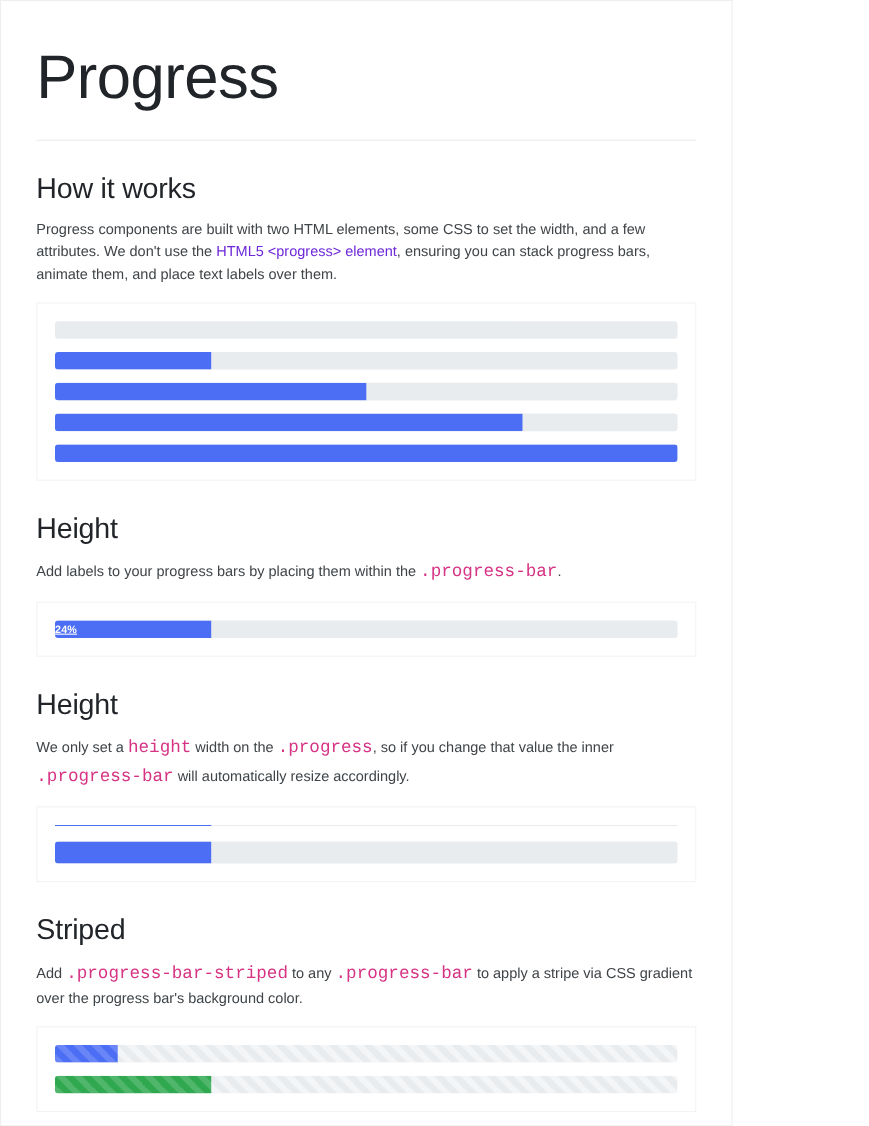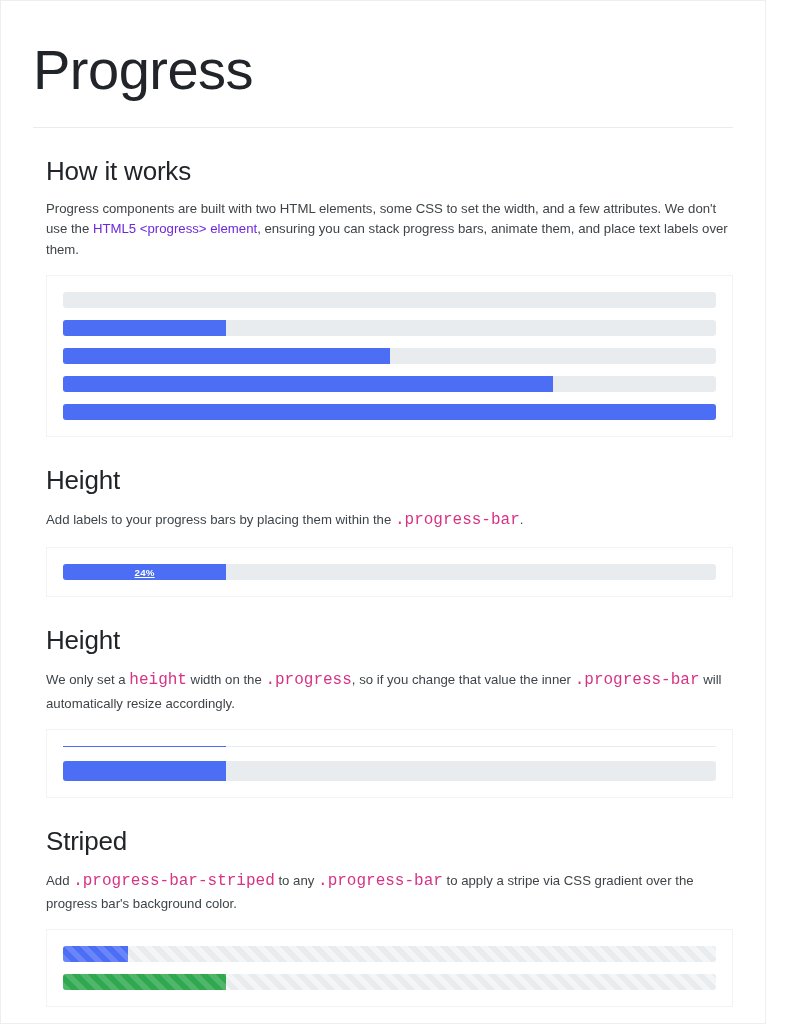--- a/index.html
+++ b/index.html
@@ -8,21 +8,21 @@
     margin: 0;
     padding: 0;
     background: #ffffff;
   }
   body {
     font-family: "Liberation Sans", sans-serif;
     color: #212529;
     -webkit-font-smoothing: antialiased;
   }
   .page {
-    width: 766px;
+    width: 666px;
     height: 1024px;
     background: #ffffff;
     border: 1px solid #eceef0;
     overflow: hidden;
     position: relative;
   }
   .content {
     padding: 30px 32px 0 32px;
   }
 
@@ -43,21 +43,21 @@
     max-width: 700px;
     font-weight: 400;
   }
   .divider {
     border: 0;
     border-top: 1px solid #e9ecef;
     margin: 26px 0 0 0;
   }
 
   
-  .section { margin-top: 0; margin-left: 13px; }
+  .section { margin-top: 0; }
   .section-title {
     font-size: 26px;
     font-weight: 400;
     color: #212529;
     margin: 28px 0 0 0;
     letter-spacing: -0.2px;
   }
   .section-desc {
     font-size: 13.2px;
     line-height: 1.58;
@@ -95,21 +95,21 @@
     border-radius: 3px;
     width: 100%;
   }
   .progress + .progress { margin-top: 12px; }
   .progress-bar {
     display: flex;
     flex-direction: column;
     justify-content: center;
     overflow: hidden;
     color: #fff;
-    text-align: center;
+    text-align: left;
     white-space: nowrap;
     background-color: #4c6ef5;
     font-weight: 600;
     letter-spacing: 0.2px;
     text-decoration: underline;
   }
 
   
   .progress.h-1 { height: 1px; border-radius: 0; }
   .progress.h-20 { height: 20px; }

